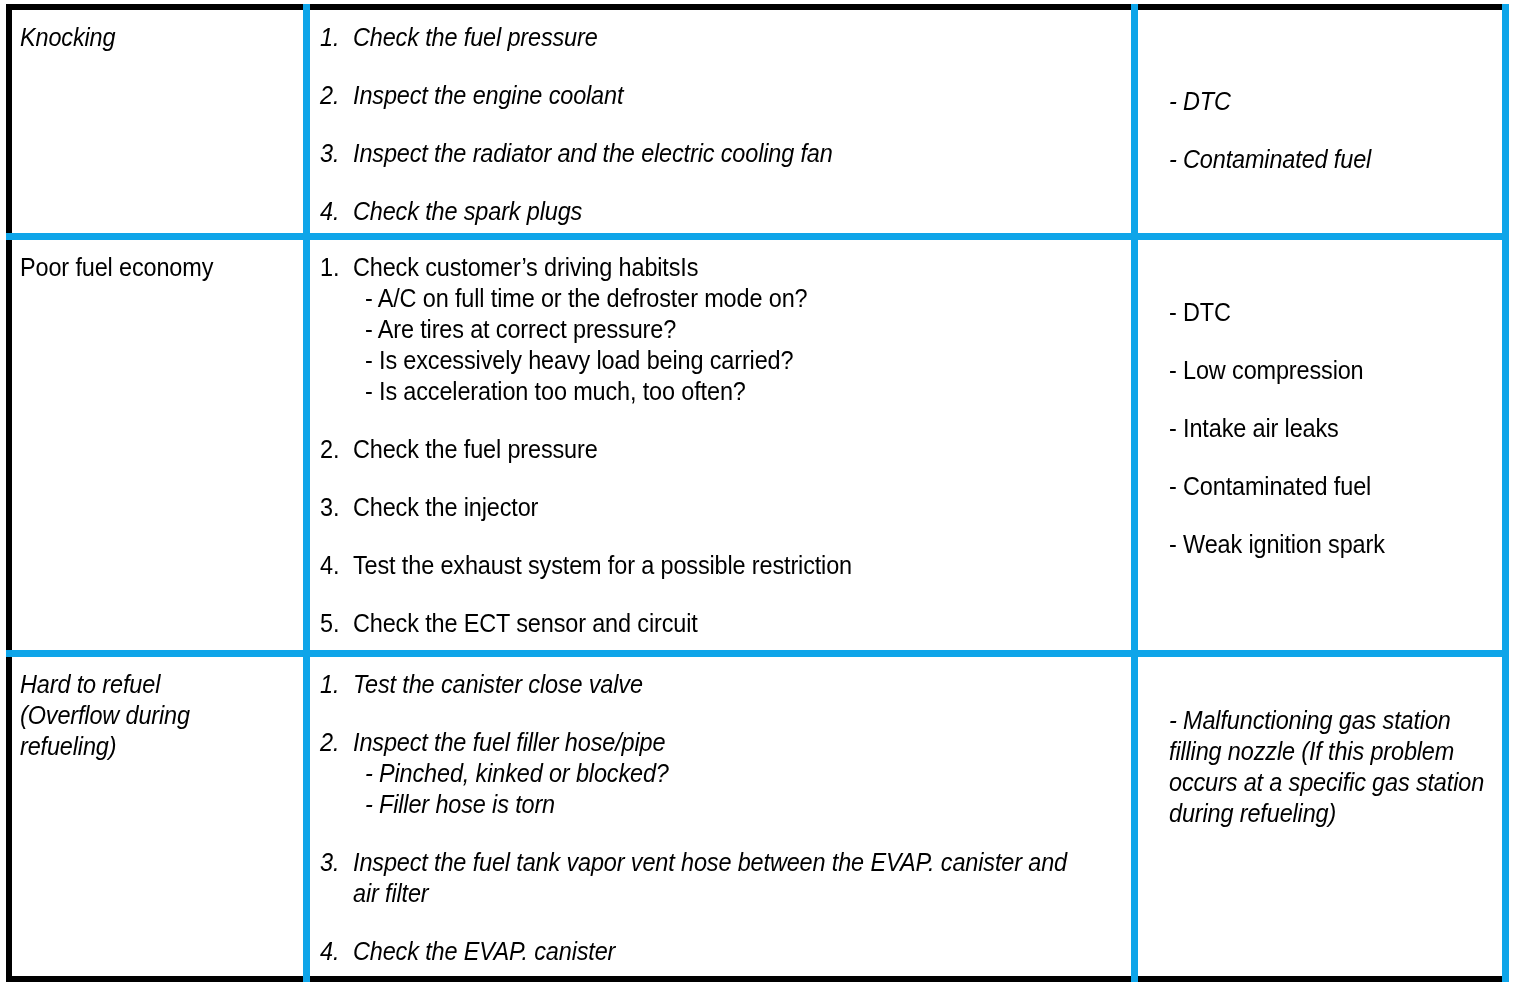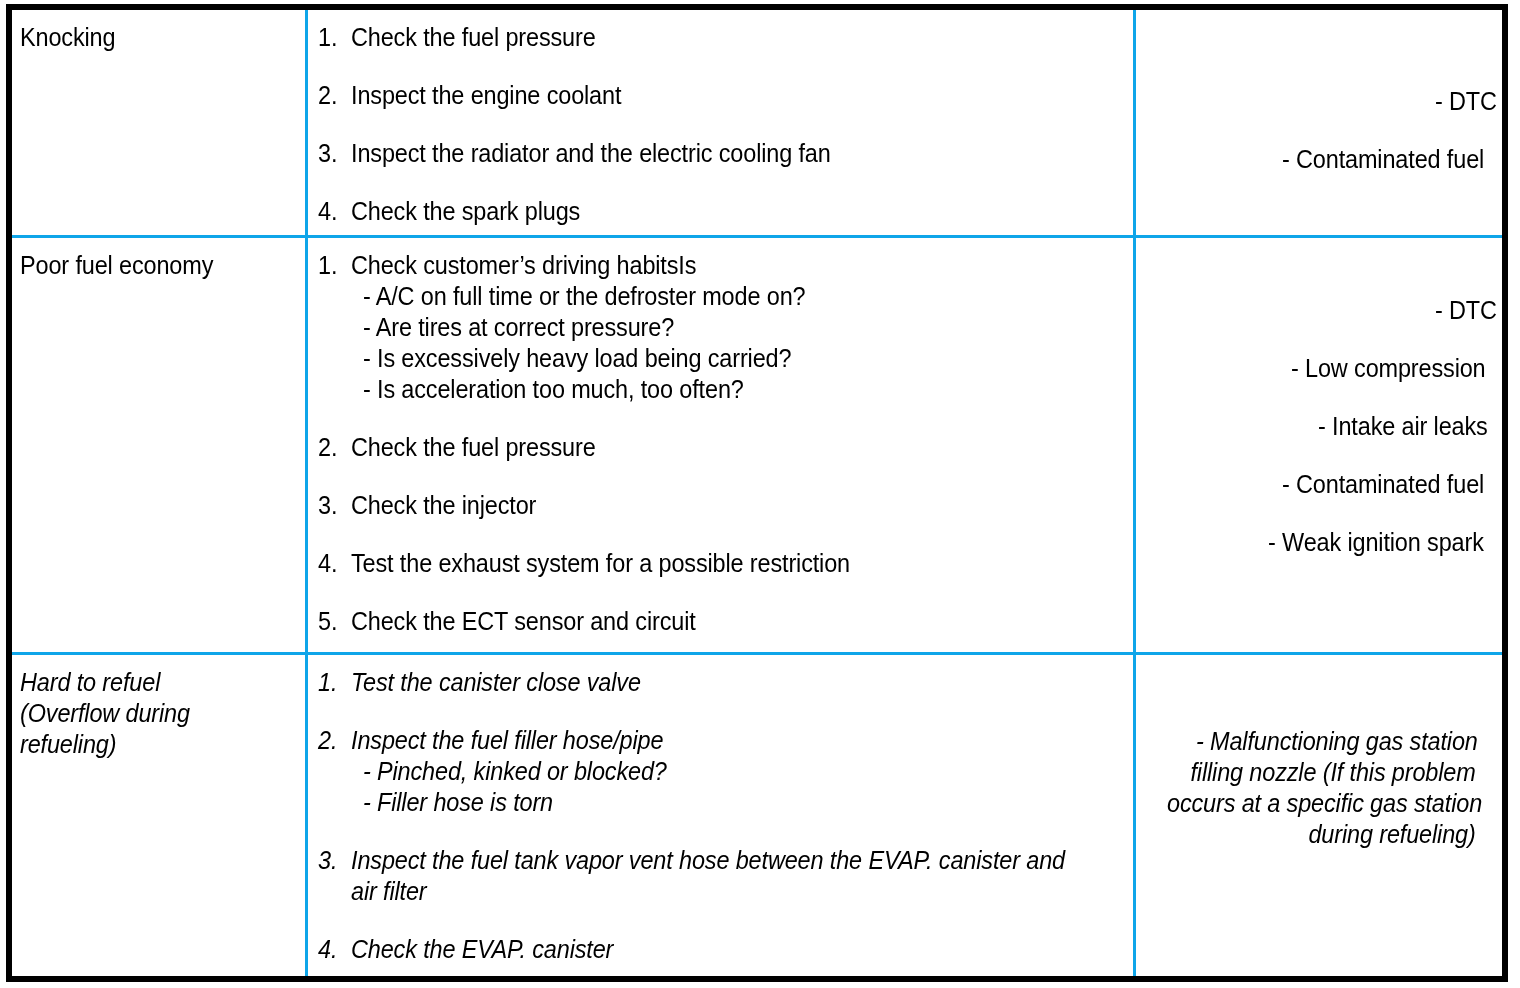--- a/index.html
+++ b/index.html
@@ -29,47 +29,47 @@
     top: 4px;
     width: 1502px;
     height: 978px;
     border-collapse: collapse;
     table-layout: fixed;
     border: 6px solid #000;
     box-sizing: border-box;
     background: #fff;
   }
   .tbl td {
-    border: 3px solid #0ea5e9;
+    border: 7px solid #0ea5e9;
     vertical-align: top;
     padding: 0;
     background: #fff;
   }
   
-  .tbl tr:first-child td { border-top: none; }
+  .tbl tr:first-child td { border-top: none; font-style: italic; }
   .tbl tr:last-child  td { border-bottom: none; font-style: italic; }
   .tbl td.c-sym  { border-left: none; }
   .tbl td.c-act  { border-right: none; }
 
   
   col.w-sym  { width: 297px; }
   col.w-act  { width: 828px; }
   col.w-cause{ width: 371px; }
 
   
   .cell {
     font-size: 25.5px;
     line-height: 31px;
     letter-spacing: -0.15px;
     font-stretch: semi-condensed;
     transform-origin: left top;
   }
   .cell.sym   { padding: 12px 0 0 8px; }
   .cell.act   { padding: 12px 0 0 10px; }
-  .cell.cause { padding: 0 0 0 10px; text-align: right; }
+  .cell.cause { padding: 0 0 0 10px; }
 
   .narrow { display: inline-block; transform: scaleX(0.92); transform-origin: left center; white-space: pre; }
 
   
   .step {
     position: relative;
     padding-left: 33px;
     margin: 0;
   }
   .step > .num {
@@ -266,21 +266,21 @@
 
             <div class="step">
               <span class="num narrow">4.</span>
               <span class="txt narrow">Check the EVAP. canister</span>
             </div>
 
           </div>
         </td>
 
         <td class="c-cause">
-          <div class="cell cause" style="padding-top:71px">
+          <div class="cell cause" style="padding-top:48px">
             <div class="dashitem">
               <span class="narrow">- Malfunctioning gas station</span>
               <span class="narrow" style="display:block">filling nozzle (If this problem</span>
               <span class="narrow" style="display:block">occurs at a specific gas station</span>
               <span class="narrow" style="display:block">during refueling)</span>
             </div>
           </div>
         </td>
       </tr>
 

